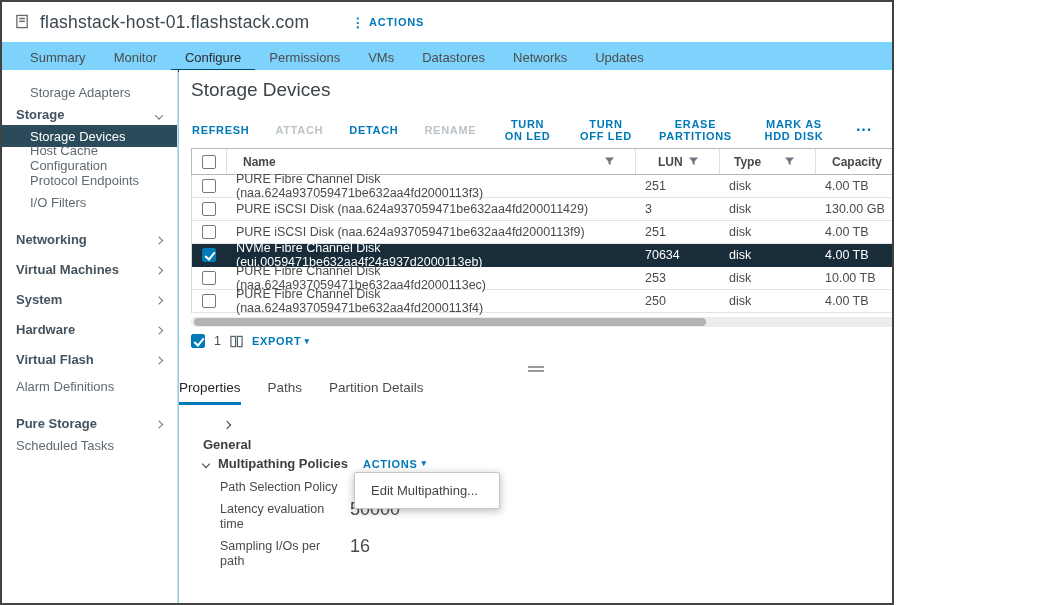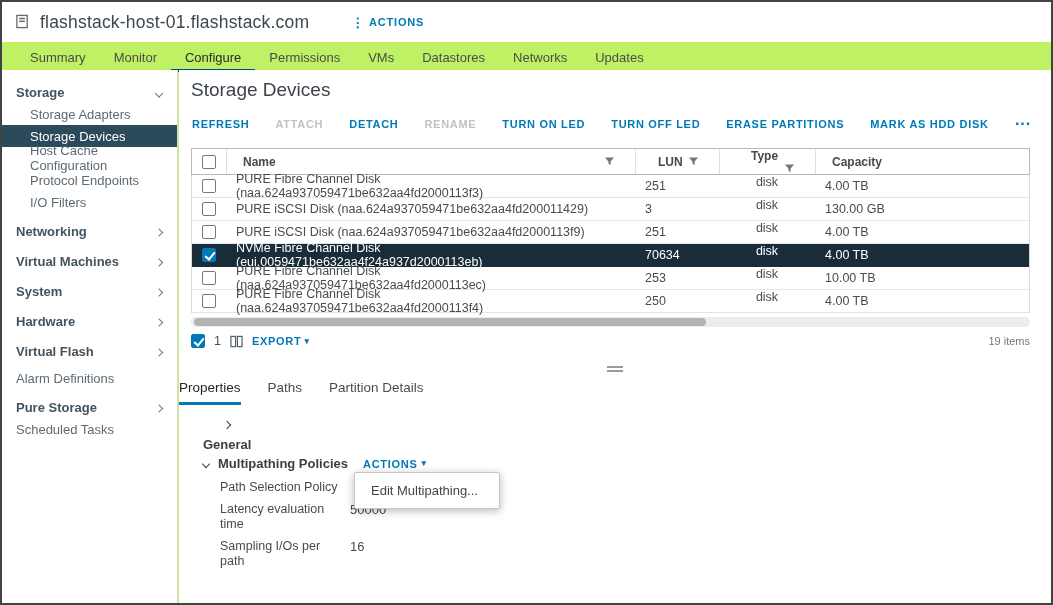--- a/index.html
+++ b/index.html
@@ -1,17 +1,17 @@
 <!DOCTYPE html>
 <html><head>
 <meta charset="utf-8">
 <style>
   * { margin:0; padding:0; box-sizing:border-box; }
   body { background:#fff; font-family:"Liberation Sans", sans-serif; }
-  .page { position:relative; width:1053px; height:605px; background:#bef264;
+  .page { position:relative; width:894px; height:605px; background:#7dd3fc;
           border:2px solid #424242; overflow:hidden; }
 
   
   .hdr { position:absolute; top:0; left:0; right:0; height:40px; display:flex;
          align-items:center; padding-left:13px; background:#fff; }
   .host-icon { width:15px; height:15px; margin-top:-2px; }
   .hdr-title { font-size:17.5px; font-weight:400; color:#3c474f; margin-left:10px; letter-spacing:.2px; }
   .actions-btn { display:flex; align-items:center; gap:4px; margin-left:42px; border:none;
                  background:none; cursor:pointer; color:#0079b8; font-family:inherit;
                  font-size:11px; font-weight:bold; letter-spacing:.8px; }
@@ -27,21 +27,21 @@
   
   .sidebar { position:absolute; top:68px; left:0; bottom:0; width:176px; background:#fff;
              border-right:1px solid #d8d8d8; padding-top:11px; overflow:hidden; }
   .side-item { position:relative; height:22px; display:flex; align-items:center;
                padding:0 14px; font-size:13px; cursor:pointer; }
   .side-item.section { font-weight:bold; color:#44535e; }
   .side-item.sub { padding-left:28px; color:#5e6b74; }
   .side-item.plain { color:#5e6b74; }
   .side-item.selected { background:#2b4a5a; color:#fff; }
   .side-item .chev-holder { position:absolute; right:15px; top:50%; transform:translateY(-50%); }
-  .mt4 { margin-top:7px; } .mt5 { margin-top:5px; } .mt8 { margin-top:8px; }
+  .mt4 { margin-top:15px; } .mt5 { margin-top:5px; } .mt8 { margin-top:8px; }
 
   .chev { display:inline-block; width:6px; height:6px; border-right:1.5px solid #6d7884;
           border-bottom:1.5px solid #6d7884; }
   .chev.right { transform:rotate(-45deg); }
   .chev.down  { transform:rotate(45deg); }
   .chev.dark { border-color:#3d3d3d; }
 
   
   .main { position:absolute; top:68px; left:177px; right:0; bottom:0; background:#fff; }
   .main-title { position:absolute; top:9px; left:12px; font-size:19px; font-weight:400;
@@ -57,21 +57,21 @@
 
   
   .tbl { position:absolute; top:78px; left:12px; width:839px; }
   .tbl-head { display:flex; height:27px; border:1px solid #b9b9b9; background:#fff;
               font-size:12px; font-weight:bold; color:#494949; }
   .hc { display:flex; align-items:center; padding:0 20px; height:100%; }
   .hc + .hc { border-left:1px solid #e0e0e0; }
   .c-cb   { width:34px; justify-content:center; padding:0; }
   .c-name { width:409px; padding-left:16px; }
   .c-lun  { width:84px; padding-left:22px; }
-  .c-type { width:96px; padding-left:14px;flex-direction:column; }
+  .c-type { width:96px; padding-left:14px; }
   .c-cap  { flex:1; padding-left:16px; }
   .funnel { margin-left:auto; }
 
   .tbl-body { border-left:1px solid #d9d9d9; border-right:1px solid #d9d9d9; }
   .tbl-row { display:flex; height:23px; align-items:center; border-bottom:1px solid #e4e4e4;
              font-size:12.5px; color:#4b4b4b; cursor:pointer; }
   .rc { height:100%; display:flex; align-items:center; padding:0 10px; }
   .tbl-row .c-name { font-size:12.5px; }
   .tbl-row.selected { background:#182c3a; color:#fff; border-bottom-color:#182c3a; }
 
@@ -106,21 +106,21 @@
                  font-size:13px; font-weight:bold; color:#3d3d3d; cursor:pointer;flex-direction:column; }
   .row-multi { position:absolute; top:386px; left:24px; display:flex; align-items:center; gap:9px;
                font-size:13px; font-weight:bold; color:#3d3d3d; }
   .dd-actions { display:flex; align-items:center; gap:4px; border:none; background:none;
                 cursor:pointer; font-family:inherit; font-size:11px; font-weight:bold;
                 letter-spacing:.7px; color:#0079b8; margin-left:6px; }
 
   .fields { position:absolute; top:410px; left:41px; }
   .f-row { display:flex; margin-bottom:7px; line-height:15px; }
   .f-label { width:122px; font-size:12.5px; color:#4a4a4a; }
-  .f-value { margin-left:8px; font-size:13px; color:#4a4a4a; }
+  .f-value { margin-left:8px; font-size:18px; color:#4a4a4a; }
 
   .menu { position:absolute; top:402px; left:155px; width:146px; background:#fff;
           border:1px solid #c6c6c6; border-radius:2px; box-shadow:0 2px 8px rgba(0,0,0,.28);
           z-index:10;margin-left:20px; }
   .menu-item { padding:10px 16px; font-size:13px; color:#454545; cursor:pointer; white-space:nowrap; }
 
   .caret { font-size:9px; line-height:9px; }
 </style>
 </head>
 <body>
@@ -145,27 +145,27 @@
     <div class="tab">Monitor</div>
     <div class="tab active">Configure</div>
     <div class="tab">Permissions</div>
     <div class="tab">VMs</div>
     <div class="tab">Datastores</div>
     <div class="tab">Networks</div>
     <div class="tab">Updates</div>
   </div>
 
   <div class="sidebar">
+    <div class="side-item sub">
+        <span>Storage Adapters</span>
+      </div>
     <div class="side-item section">
       <span>Storage</span>
       <span class="chev-holder"><span class="chev down"></span></span>
     </div>
-    <div class="side-item sub">
-        <span>Storage Adapters</span>
-      </div>
     <div class="side-item sub selected">
         <span>Storage Devices</span>
       </div>
     <div class="side-item sub">
         <span>Host Cache Configuration</span>
       </div>
     <div class="side-item sub">
         <span>Protocol Endpoints</span>
       </div>
     <div class="side-item sub">

